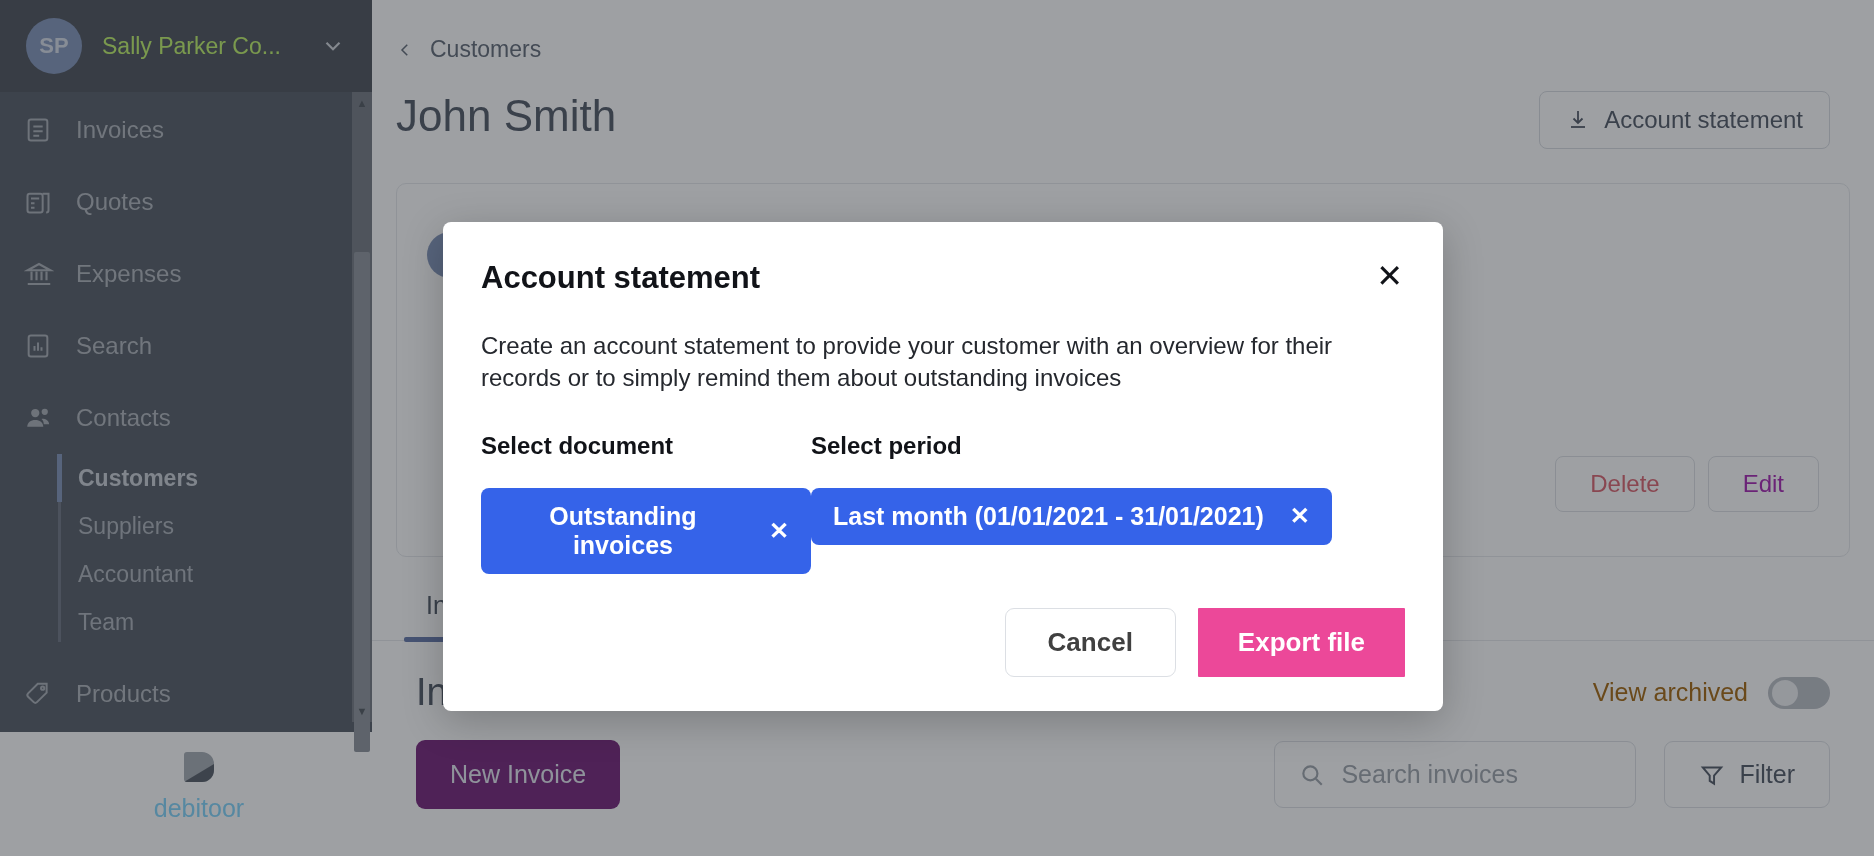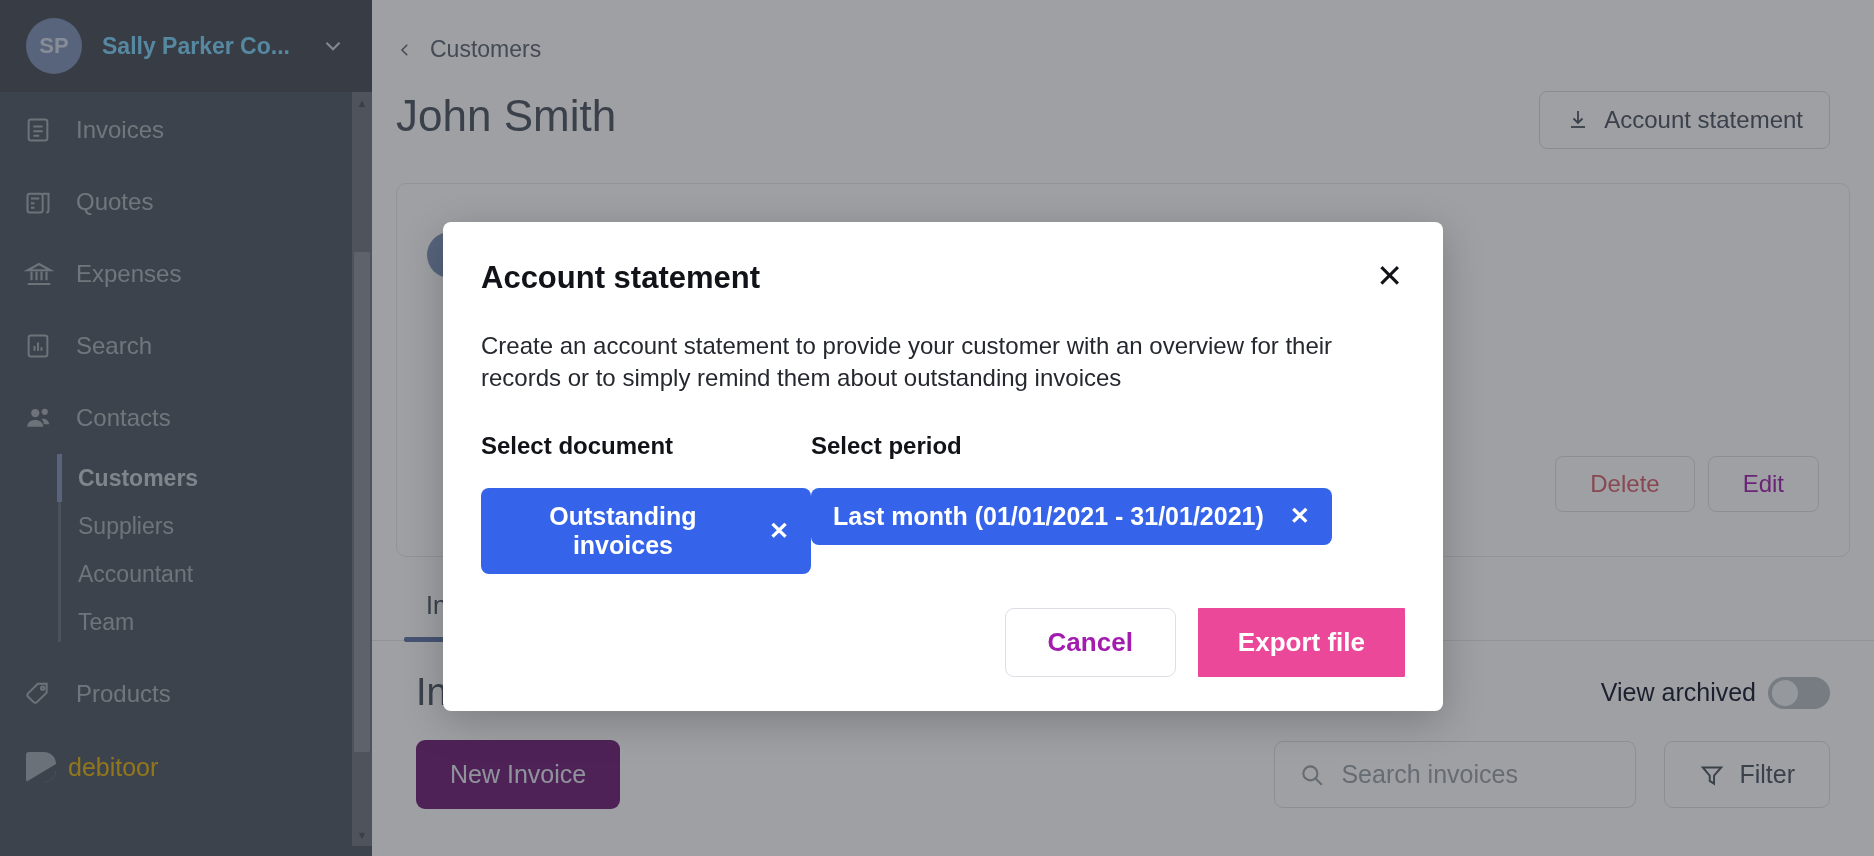--- a/index.html
+++ b/index.html
@@ -10,40 +10,40 @@
     background: #ffffff;
   }
   #app { position: relative; width: 1874px; height: 856px; }
 
   
   .page { position: absolute; inset: 0; display: flex; }
 
   
   .sidebar {
     position: relative;
-    width: 372px; height: 856px;
+    width: 372px; height: 732px;
     background: #4f5761;
     flex: 0 0 372px;
     text-align: center;
   }
   .workspace-bar {
     display: flex; align-items: center;
     height: 92px; padding: 0 26px;
     background: #454c55;
   }
   .avatar {
     width: 56px; height: 56px; border-radius: 50%;
     background: #7f92b8; color: #d6dce8;
     font-size: 22px; font-weight: bold;
     display: flex; align-items: center; justify-content: center;
     flex: 0 0 56px;
   }
   .ws-name {
-    margin-left: 20px; font-size: 23px; font-weight: bold;
-    color: #7dd3fc; white-space: nowrap; overflow: hidden;
+    margin-left: 20px; font-size: 23px; font-weight: normal;
+    color: #bef264; white-space: nowrap; overflow: hidden;
   }
   .ws-chev { margin-left: auto; color: #cfd3d9; display:flex; }
 
   .nav { position: relative; padding-top: 2px; }
   .nav-item {
     display: flex; align-items: center;
     height: 72px; padding-left: 24px;
     color: #aeb3ba; font-size: 24px;
   }
   .nav-item .ico { width: 44px; display: flex; align-items: center; justify-content: flex-start; flex:0 0 44px; color:#a8adb5; }
@@ -59,21 +59,21 @@
     padding-left: 20px; color: #aab0b8; font-size: 23px;
   }
   .sub-item.active { color: #c9ced6; font-weight: bold; }
   .sub-item.active::before {
     content: ""; position: absolute; left: -1px; top: 0; bottom: 0;
     width: 5px; background: #7f92b8;
   }
   .brand {
     display: flex; align-items: center; gap: 12px;
     padding-left: 26px; margin-top: 22px;
-    color: #eab308; font-size: 25px;
+    color: #7dd3fc; font-size: 25px; flex-direction: column;
   }
   .brand-mark {
     width: 30px; height: 30px; flex: 0 0 30px;
     background: #a3a9b1;
     border-radius: 3px 12px 12px 3px;
     position: relative; overflow:hidden;
   }
   .brand-mark::after{
     content:""; position:absolute; left:0; bottom:0;
     border-left: 30px solid transparent;
@@ -143,21 +143,21 @@
   .tab.active::after {
     content: ""; position: absolute; left: 8px; right: 8px; bottom: -2px;
     height: 5px; background: #5f73a8; border-radius: 2px;
   }
 
   .list-head {
     display: flex; align-items: center;
     padding: 30px 44px 0 44px;
   }
   .list-title { font-size: 38px; color: #4a5260; }
-  .archived { margin-left: auto; display: flex; align-items: center; gap: 12px; font-size: 25px; color: #0f172a; }
+  .archived { margin-left: auto; display: flex; align-items: center; gap: 20px; font-size: 25px; color: #a16207; }
   .toggle {
     width: 62px; height: 32px; border-radius: 16px;
     background: #b9bdc4; position: relative;
   }
   .toggle::after {
     content:""; position: absolute; top: 3px; left: 4px;
     width: 26px; height: 26px; border-radius: 50%; background: #eef0f2;
   }
   .list-tools {
     display: flex; align-items: center;
@@ -220,21 +220,21 @@
     border: none;
   }
   .pill .x { font-size: 24px; font-weight: bold; }
   .modal-actions {
     display: flex; justify-content: flex-end; gap: 22px;
     margin-top: 34px;
   }
   .btn-cancel {
     border: 1px solid #dcdfe4; background: #fff;
     border-radius: 9px; padding: 18px 42px;
-    font-size: 26px; font-weight: bold; color: #a21caf;
+    font-size: 26px; font-weight: bold; color: #404040;
   }
   .btn-primary {
     border: none; background: #ec4899; color: #fff;
     border-radius: 1px; padding: 12px 40px;
     font-size: 26px; font-weight: bold;
   }
   svg { display: block; }
 </style>
 </head>
 <body>

